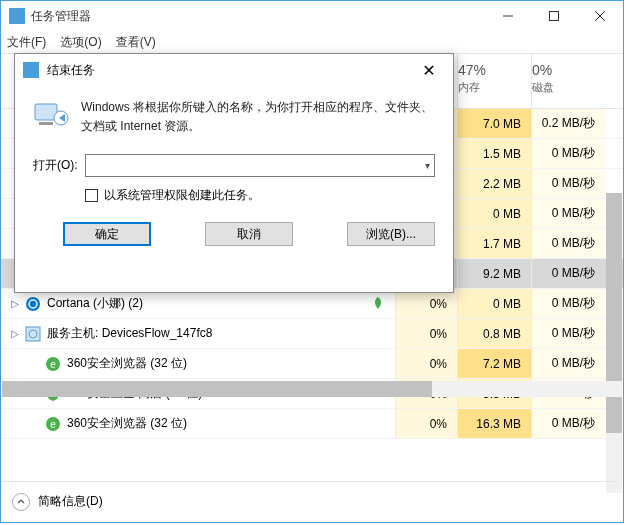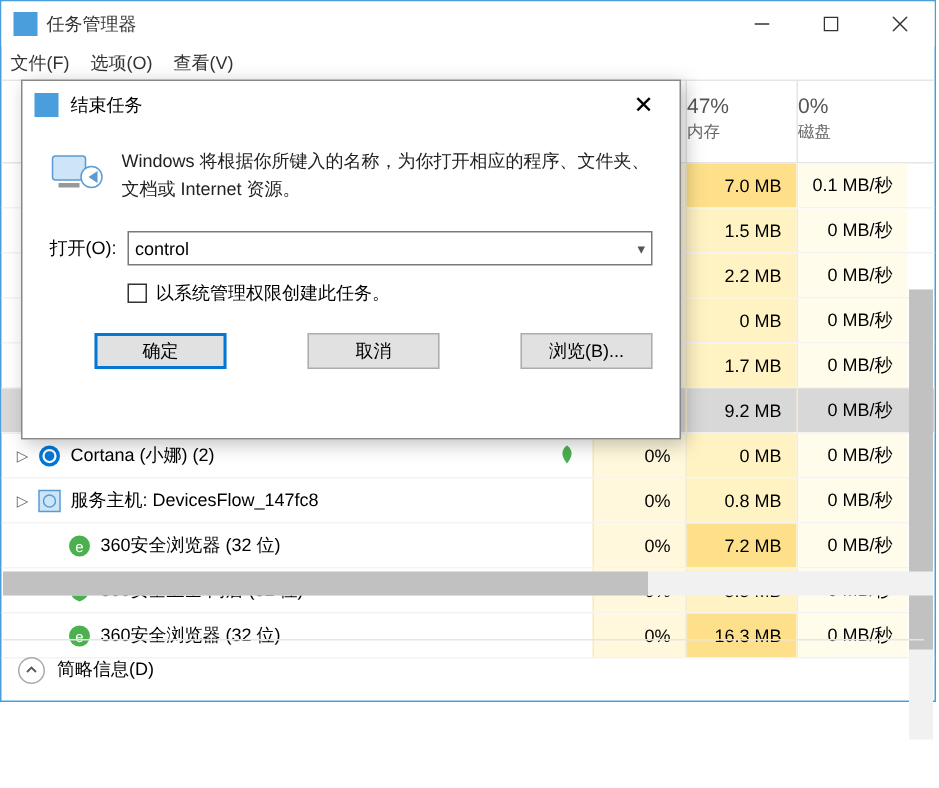--- a/index.html
+++ b/index.html
@@ -1,17 +1,17 @@
 <!DOCTYPE html>
 <html><head>
 <meta charset="utf-8">
 <style>
 * { box-sizing: border-box; margin: 0; padding: 0; font-family: "Microsoft YaHei", "Segoe UI", sans-serif; }
 body { background: #fff; width: 626px; height: 525px; position: relative; overflow: hidden; }
-.window { border: 1px solid #4a9edb; width: 624px; height: 468px; position: relative; background: #fff; }
+.window { border: 1px solid #4a9edb; width: 624px; height: 523px; position: relative; background: #fff; }
 .titlebar { height: 30px; display: flex; align-items: center; padding: 0 0 0 8px; background: #fff; }
 .titlebar .icon { width: 16px; height: 16px; margin-right: 6px; background: #4a9edb; display:inline-block; }
 .titlebar .title { font-size: 12px; color: #333; flex: 1; }
 .win-btns { display: flex; }
 .win-btn { width: 46px; height: 30px; display: flex; align-items: center; justify-content: center; color: #333; font-size: 13px; }
 .win-btn svg { width: 10px; height: 10px; }
 .menubar { height: 22px; display: flex; align-items: center; padding: 0 6px; font-size: 12px; color: #333; }
 .menubar span { margin-right: 14px; }
 .content { position: relative; }
 .headers { border-top: 1px solid #e5e5e5; border-bottom: 1px solid #e5e5e5; height: 56px; display:flex; font-size: 12px; }
@@ -116,21 +116,21 @@
     </div>
 
     <div class="rows" id="rows">
         <div class="row">
           <span class="expand"></span>
           <span class="ricon" style=""></span>
           <span class="name"></span>
           <span class="leaf"></span>
           <span class="cell cpu"></span>
           <span class="cell mem hot">7.0 MB</span>
-          <span class="cell disk">0.1 MB/秒</span>
+          <span class="cell disk">0.2 MB/秒</span>
           <span class="scroll-cell"></span>
         </div>
         <div class="row">
           <span class="expand"></span>
           <span class="ricon" style=""></span>
           <span class="name"></span>
           <span class="leaf"></span>
           <span class="cell cpu"></span>
           <span class="cell mem">1.5 MB</span>
           <span class="cell disk">0 MB/秒</span>
@@ -284,21 +284,20 @@
               <rect x="6" y="24" width="14" height="3" fill="#999"></rect>
               <circle cx="28" cy="20" r="7" fill="#fff" stroke="#5a9bd5"></circle>
               <path d="M26 20 l6 -4 v8 z" fill="#5a9bd5"></path>
             </svg>
         </span>
         <div class="txt">Windows 将根据你所键入的名称，为你打开相应的程序、文件夹、文档或 Internet 资源。</div>
       </div>
       <div class="dlg-field">
         <label>打开(O):</label>
         <div class="combo">
-          <input type="text" value="control" style="">
           <span class="arrow">▾</span>
         </div>
       </div>
       <div class="dlg-check">
         <span class="cbox"></span>
         <span>以系统管理权限创建此任务。</span>
       </div>
     </div>
     <div class="dlg-btns">
       <button class="primary">确定</button>

